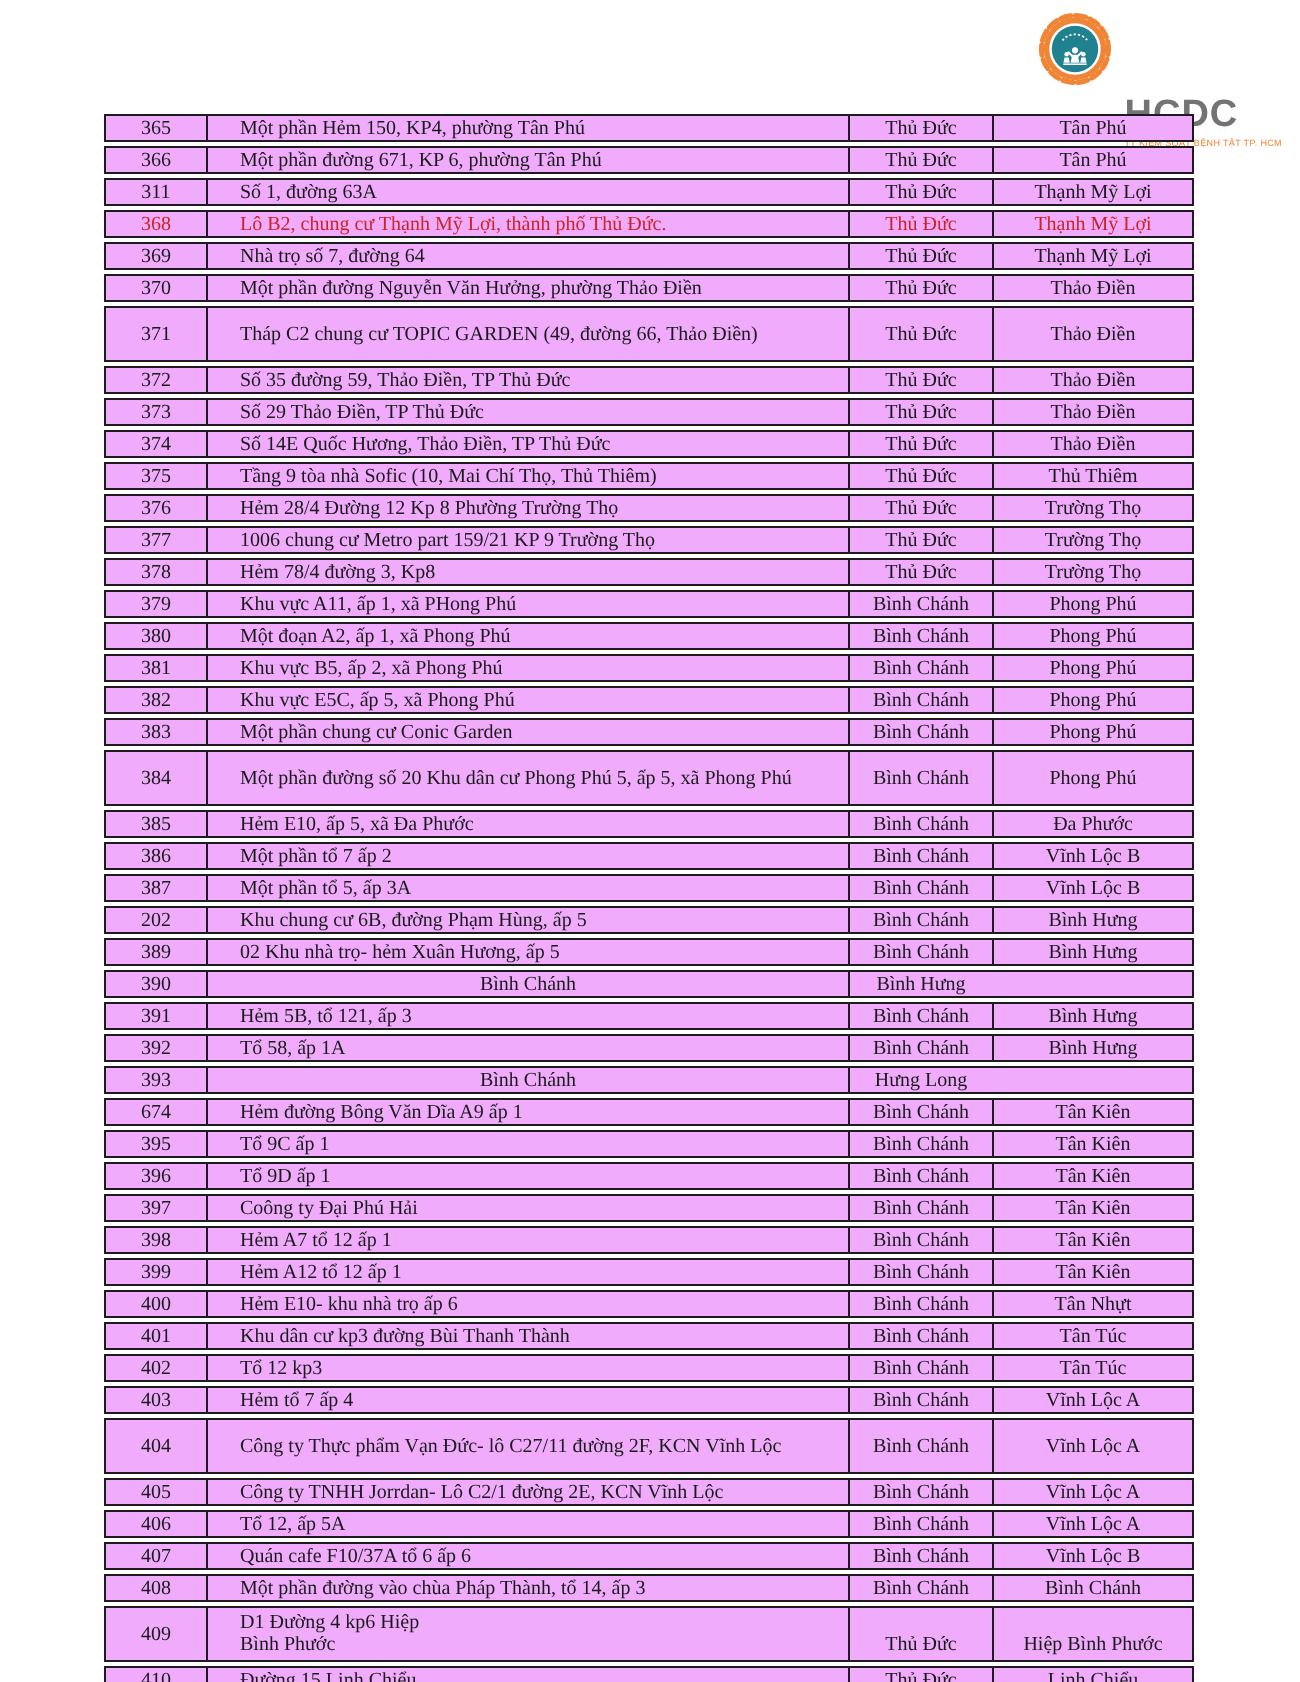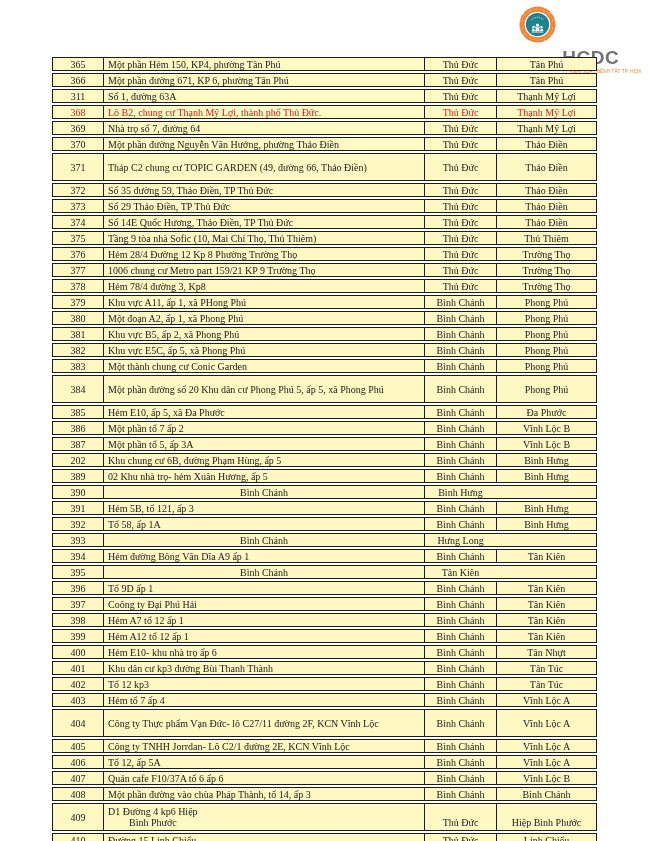--- a/index.html
+++ b/index.html
@@ -51,37 +51,37 @@
     position: absolute;
     left: 52px;
     top: 57px;
     width: 545px;
   }
   .row {
     display: grid;
     grid-template-columns: 50px 321px 72px 1fr;
     border: 1px solid #1c1c1c;
     margin-bottom: 2px;
-    background: #fef9c3;
+    background: #f0abfc;
   }
   .cell {
     display: flex;
     align-items: center;
     min-height: 11.5px;
     font-size: 10px;
     line-height: 11px;
     padding: 0.5px 2px;
     box-sizing: border-box;
   }
   .cell + .cell { border-left: 1px solid #1c1c1c; }
   .num  { justify-content: center; }
-  .addr { justify-content: flex-start; padding-left: 4px; white-space: pre-line; }
+  .addr { justify-content: flex-start; padding-left: 16px; white-space: pre-line; }
   .dist, .ward { justify-content: center; text-align: center; }
 
-  .row.tall .cell { min-height: 26px; text-align: center; }
+  .row.tall .cell { min-height: 26px; }
   .row.highlight .cell { color: #cc2424; }
   .row.valign-bottom .dist,
   .row.valign-bottom .ward { align-items: flex-end; padding-bottom: 2px; }
 </style>
 </head>
 <body>
 
 <div class="logo">
   <span class="emblem">
     <svg viewBox="0 0 40 40" xmlns="http://www.w3.org/2000/svg">
@@ -210,21 +210,21 @@
     <div class="cell ward">Phong Phú</div>
   </div>
     <div class="row">
     <div class="cell num">382</div>
     <div class="cell addr">Khu vực E5C, ấp 5, xã Phong Phú</div>
     <div class="cell dist">Bình Chánh</div>
     <div class="cell ward">Phong Phú</div>
   </div>
     <div class="row">
     <div class="cell num">383</div>
-    <div class="cell addr">Một thành chung cư Conic Garden</div>
+    <div class="cell addr">Một phần chung cư Conic Garden</div>
     <div class="cell dist">Bình Chánh</div>
     <div class="cell ward">Phong Phú</div>
   </div>
     <div class="row tall">
     <div class="cell num">384</div>
     <div class="cell addr">Một phần đường số 20 Khu dân cư Phong Phú 5, ấp 5, xã Phong Phú</div>
     <div class="cell dist">Bình Chánh</div>
     <div class="cell ward">Phong Phú</div>
   </div>
     <div class="row">
@@ -273,27 +273,28 @@
     <div class="cell addr">Tổ 58, ấp 1A</div>
     <div class="cell dist">Bình Chánh</div>
     <div class="cell ward">Bình Hưng</div>
   </div>
     <div class="row">
     <div class="cell num">393</div>
     <div class="cell dist">Bình Chánh</div>
     <div class="cell ward">Hưng Long</div>
   </div>
     <div class="row">
-    <div class="cell num">394</div>
+    <div class="cell num">674</div>
     <div class="cell addr">Hẻm đường Bông Văn Dĩa A9 ấp 1</div>
     <div class="cell dist">Bình Chánh</div>
     <div class="cell ward">Tân Kiên</div>
   </div>
     <div class="row">
     <div class="cell num">395</div>
+    <div class="cell addr">Tổ 9C ấp 1</div>
     <div class="cell dist">Bình Chánh</div>
     <div class="cell ward">Tân Kiên</div>
   </div>
     <div class="row">
     <div class="cell num">396</div>
     <div class="cell addr">Tổ 9D ấp 1</div>
     <div class="cell dist">Bình Chánh</div>
     <div class="cell ward">Tân Kiên</div>
   </div>
     <div class="row">

